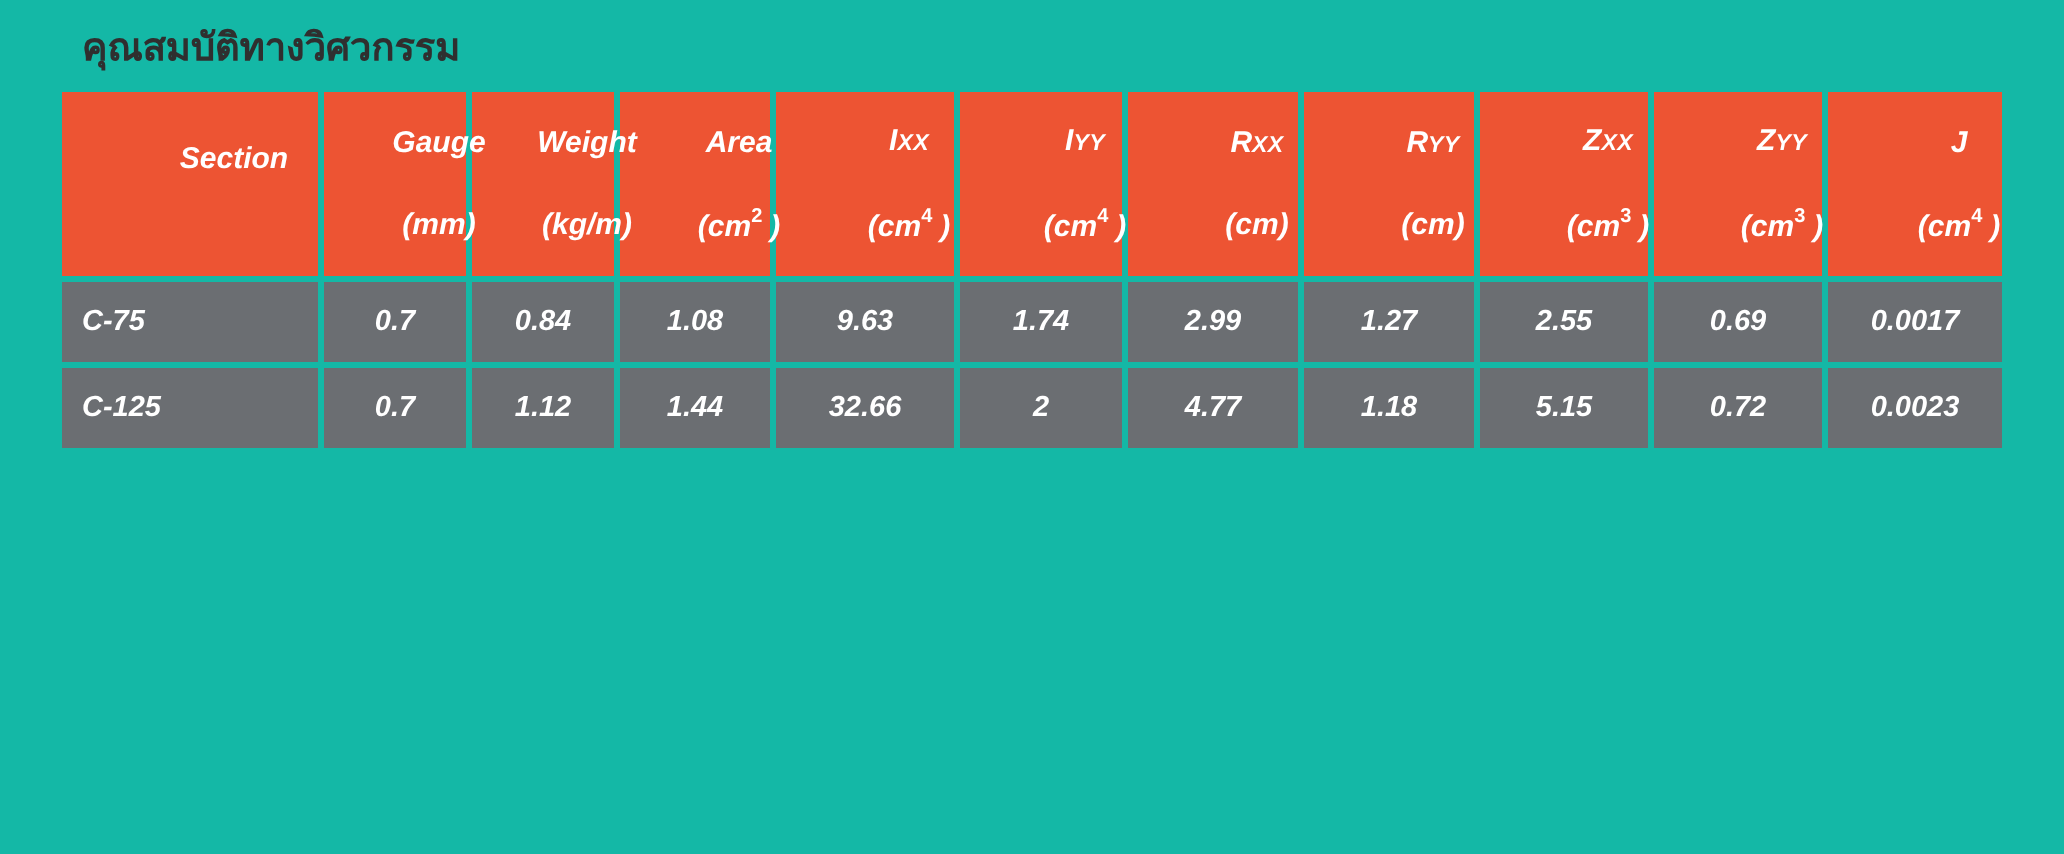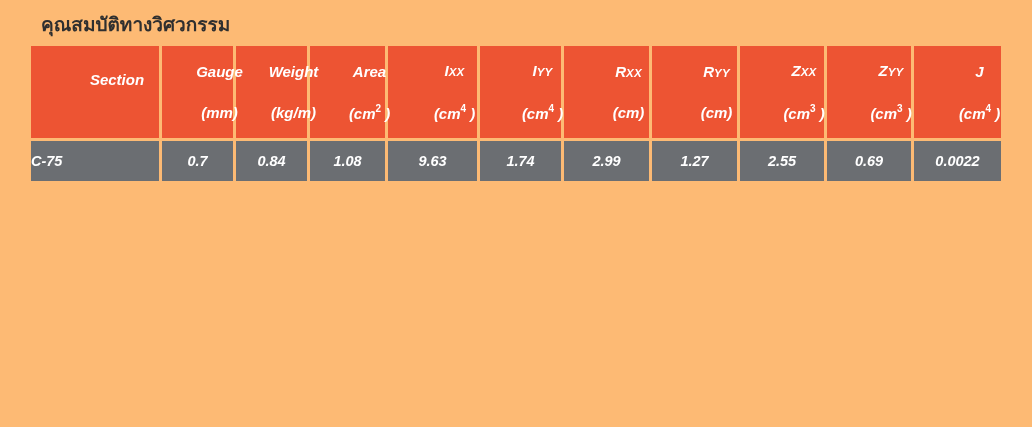--- a/index.html
+++ b/index.html
@@ -10,21 +10,21 @@
     width: 1032px;
     height: 427px;
     background: #ffffff;
     font-family: "Liberation Sans", sans-serif;
     overflow: hidden;
   }
   .page {
     position: relative;
     width: 1032px;
     height: 427px;
-    background: #fdba74;
+    background: #14b8a6;
   }
   .title {
     position: absolute;
     left: 41px;
     top: 13px;
     font-size: 19px;
     font-weight: bold;
     color: #2f2f2f;
     letter-spacing: 0px;
     line-height: 24px;
@@ -62,21 +62,21 @@
     font-weight: bold;
     font-size: 14.5px;
     text-align: center;
     vertical-align: middle;
     height: 40px;
     padding: 0;
     border: 0;
   }
   table.props td.section-cell {
     text-align: left;
-    padding-left: 0;
+    padding-left: 10px;
   }
   .hd-inner {
     display: flex;
     flex-direction: column;
     align-items: center;
     justify-content: center;
     height: 92px;
     line-height: 1;
     padding-left: 44px;
   }
@@ -203,19 +203,32 @@
             <td class="section-cell">C-75</td>
             <td>0.7</td>
             <td>0.84</td>
             <td>1.08</td>
             <td>9.63</td>
             <td>1.74</td>
             <td>2.99</td>
             <td>1.27</td>
             <td>2.55</td>
             <td>0.69</td>
-            <td>0.0022</td>
+            <td>0.0017</td>
+          </tr>
+          <tr>
+            <td class="section-cell">C-125</td>
+            <td>0.7</td>
+            <td>1.12</td>
+            <td>1.44</td>
+            <td>32.66</td>
+            <td>2</td>
+            <td>4.77</td>
+            <td>1.18</td>
+            <td>5.15</td>
+            <td>0.72</td>
+            <td>0.0023</td>
           </tr>
         </tbody>
     </table>
   </div>
 
 </div>
 
 </body></html>

